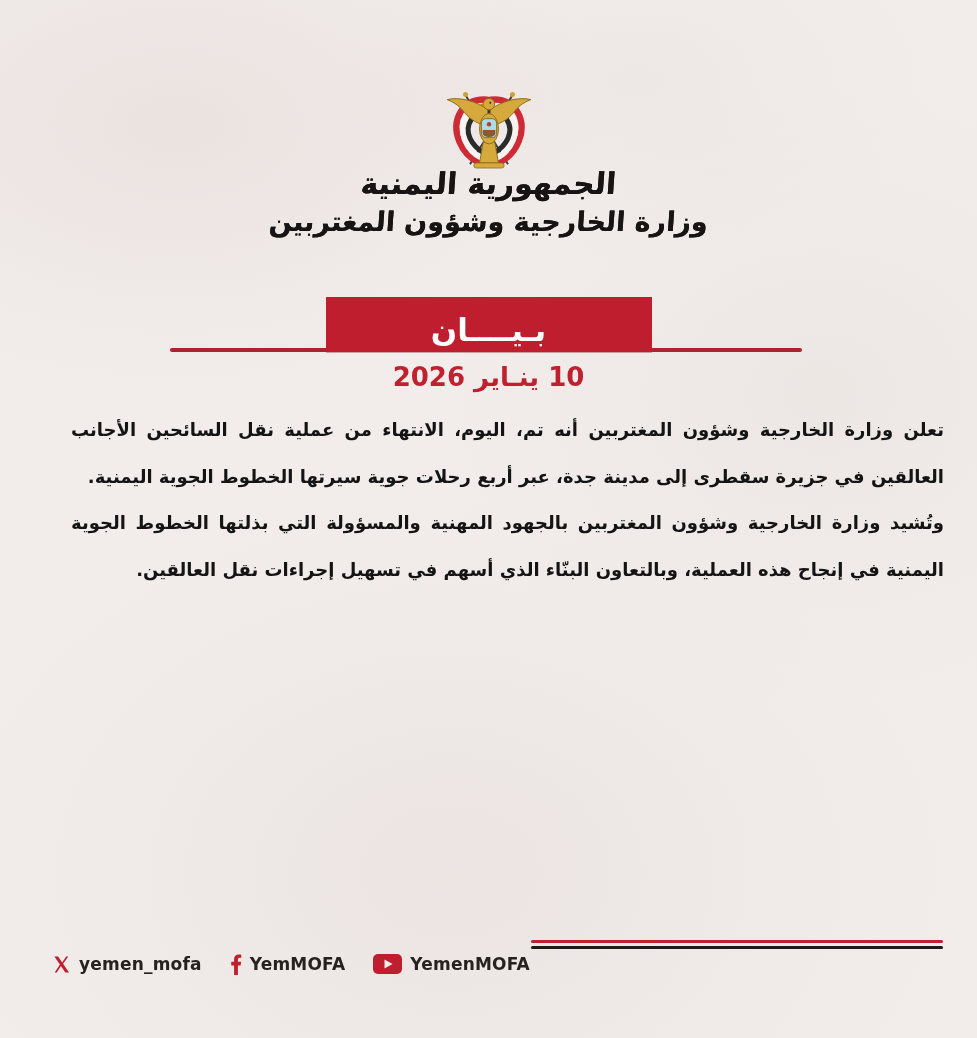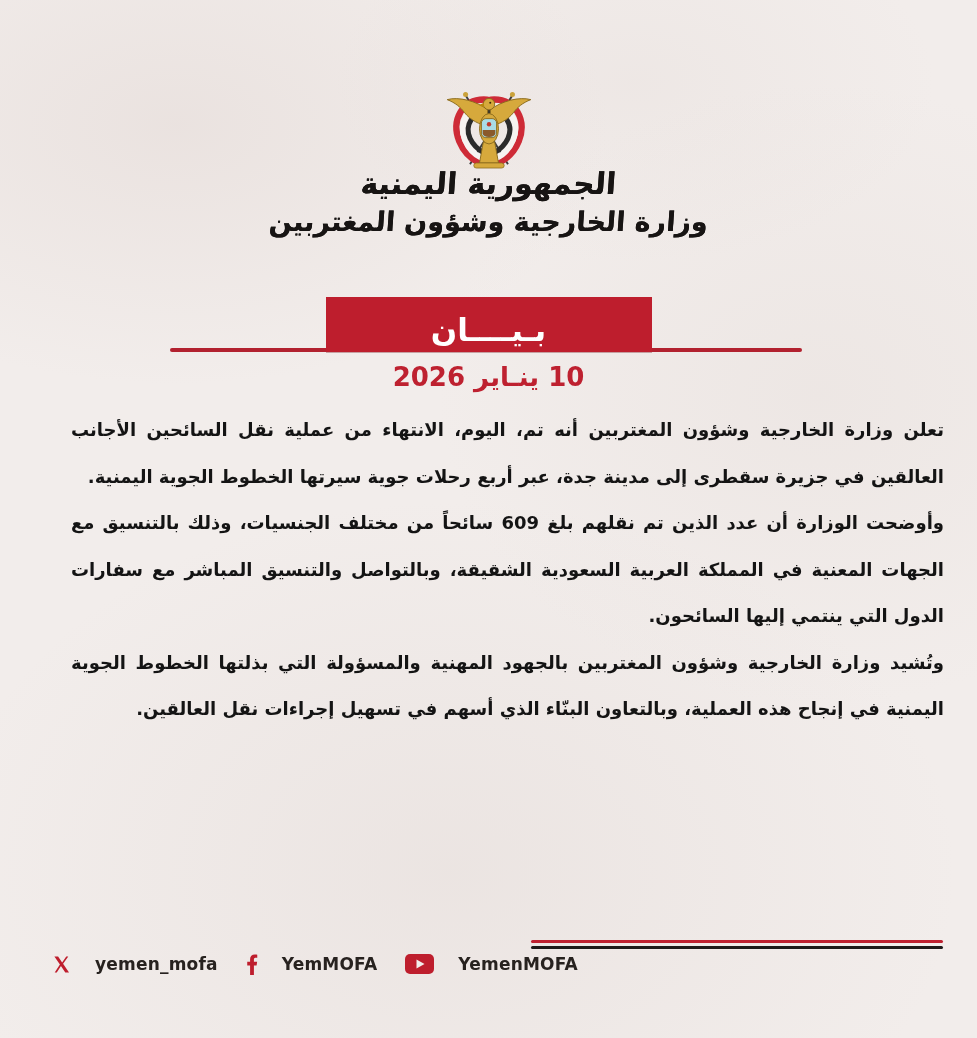--- a/index.html
+++ b/index.html
@@ -68,21 +68,21 @@
     text-justify:inter-word;
     margin-left:19px;
   }
   .body-text p { margin:0; }
 
   
   .footer-social {
     position:absolute; left:52px; top:946px; height:36px;
     display:flex; align-items:center; gap:28px;
   }
-  .social-item { display:flex; align-items:center; gap:24px; }
+  .social-item { display:flex; align-items:center; gap:8px; }
   .social-item .icon { display:flex; align-items:center; justify-content:center; color:#be1e2d; }
   .social-item .handle {
     color:#27221f; font-size:17px; font-weight:bold; letter-spacing:.2px;
   }
 
   .footer-sig {
     position:absolute; right:34px; top:940px; width:412px;
     direction:rtl; text-align:right;
   }
   .footer-sig .sig-text {
@@ -147,21 +147,20 @@
     <div class="banner-line"></div>
     <div class="banner-box">
       <span>بـيــــان</span>
     </div>
   </div>
 
   <div class="date">10 ينـاير 2026</div>
 
   <div class="body-text">
     <p>تعلن وزارة الخارجية وشؤون المغتربين أنه تم، اليوم، الانتهاء من عملية نقل السائحين الأجانب العالقين في جزيرة سقطرى إلى مدينة جدة، عبر أربع رحلات جوية سيرتها الخطوط الجوية اليمنية.</p>
-    <p>وأوضحت الوزارة أن عدد الذين تم نقلهم بلغ 609 سائحاً من مختلف الجنسيات، وذلك بالتنسيق مع الجهات المعنية في المملكة العربية السعودية الشقيقة، وبالتواصل والتنسيق المباشر مع سفارات الدول التي ينتمي إليها السائحون.</p>
     <p>وتُشيد وزارة الخارجية وشؤون المغتربين بالجهود المهنية والمسؤولة التي بذلتها الخطوط الجوية اليمنية في إنجاح هذه العملية، وبالتعاون البنّاء الذي أسهم في تسهيل إجراءات نقل العالقين.</p>
   </div>
 
   <div class="footer-social">
 
     <div class="social-item">
       <span class="icon">
         <svg width="19" height="19" viewBox="0 0 24 24" fill="currentColor">
           <path d="M3 2 L10 12 L3.4 22 H6 L11.3 14 L16.8 22 H21.5 L14 11.2 L20.6 2 H18 L12.8 9.5 L7.7 2 Z"></path>
         </svg>

